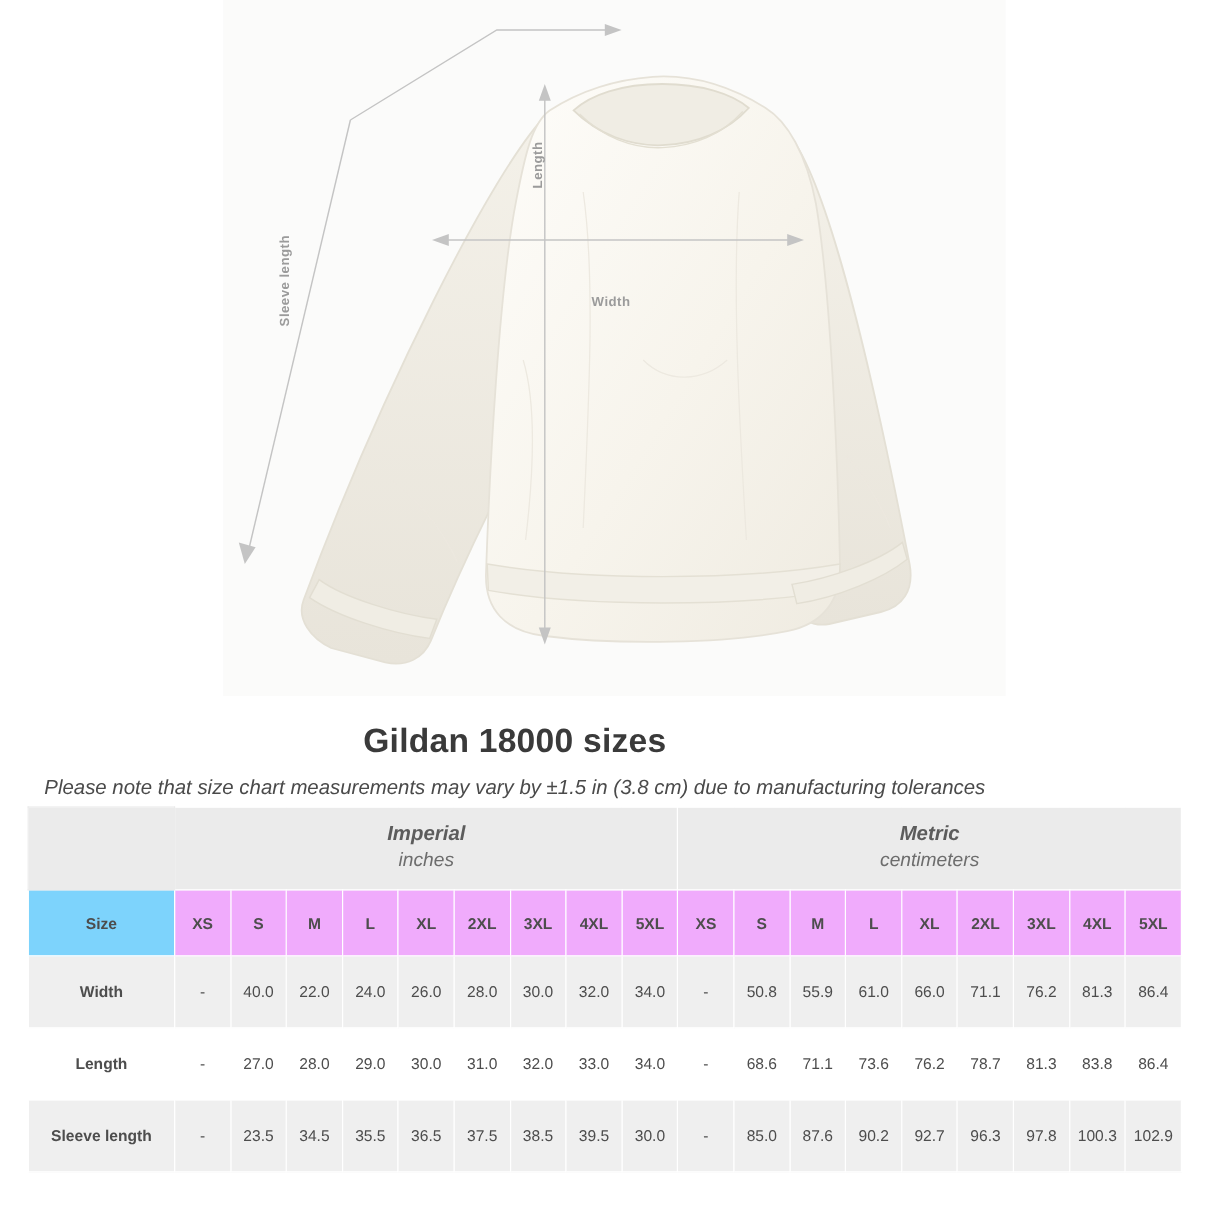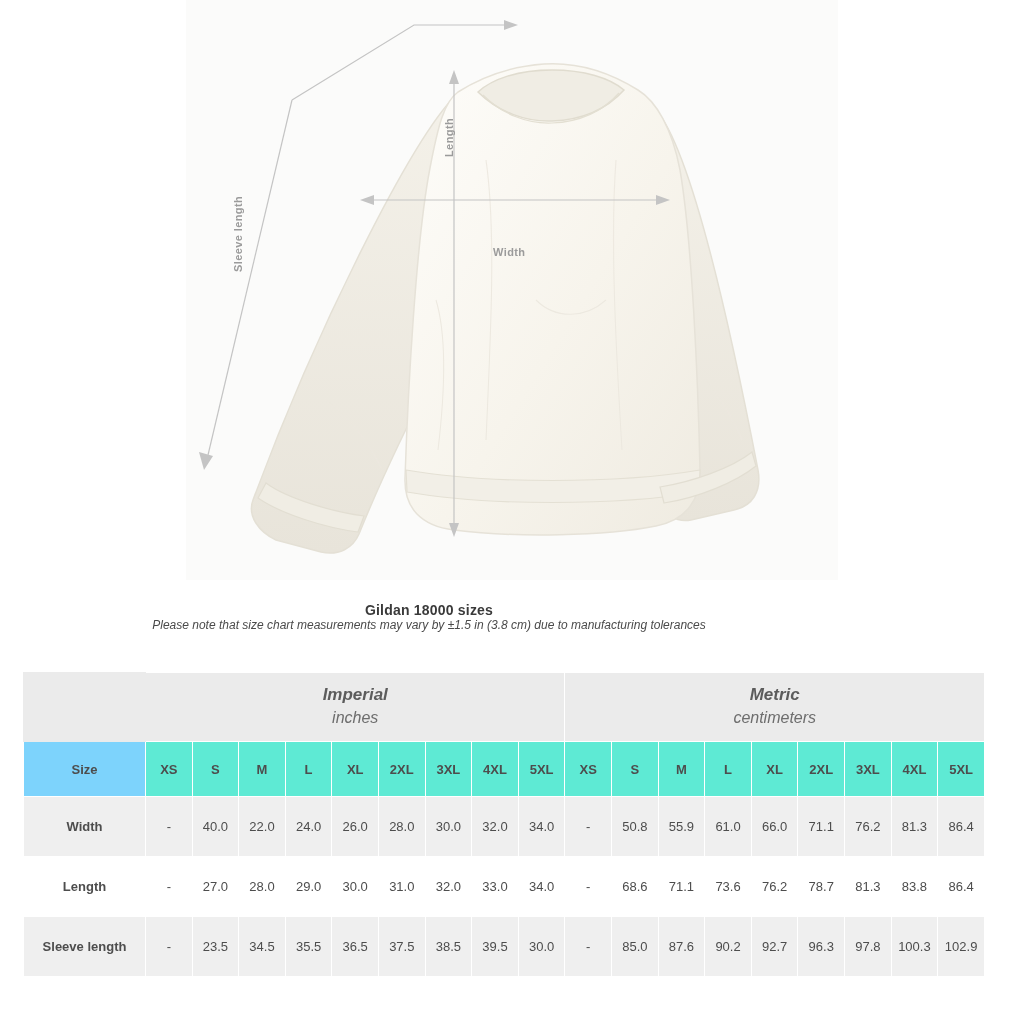--- a/index.html
+++ b/index.html
@@ -71,30 +71,31 @@
     transform: rotate(-90deg);
     transform-origin: left top;
   }
 
   
   .title-block {
     text-align: center;
     margin-top: 12px;
   }
   .chart-title {
-    font-size: 14px;
+    font-size: 28px;
     font-weight: bold;
     color: #3a3a3a;
     margin: 0;
     letter-spacing: 0.2px;
   }
   .chart-note {
-    font-size: 12px;
+    font-size: 17px;
     font-style: italic;
     color: #4a4a4a;
+    margin-top: 13px;
   }
 
   
   .table-wrap {
     position: absolute;
     left: 23px;
     top: 672px;
     width: 962px;
   }
   table.size-table {
@@ -124,21 +125,21 @@
   }
   .unit-head .u-sub {
     font-size: 16px;
     font-style: italic;
     color: #6d6d6d;
     line-height: 1.6;
   }
 
   .hdr-row td {
     height: 54px;
-    background: #5eead4;
+    background: #f0abfc;
     font-weight: bold;
     color: #4d4d4d;
     font-size: 13px;
     vertical-align: middle;
   }
   .hdr-row td.rowlabel-head {
     background: #7dd3fc;
   }
 
   .data-row td {

